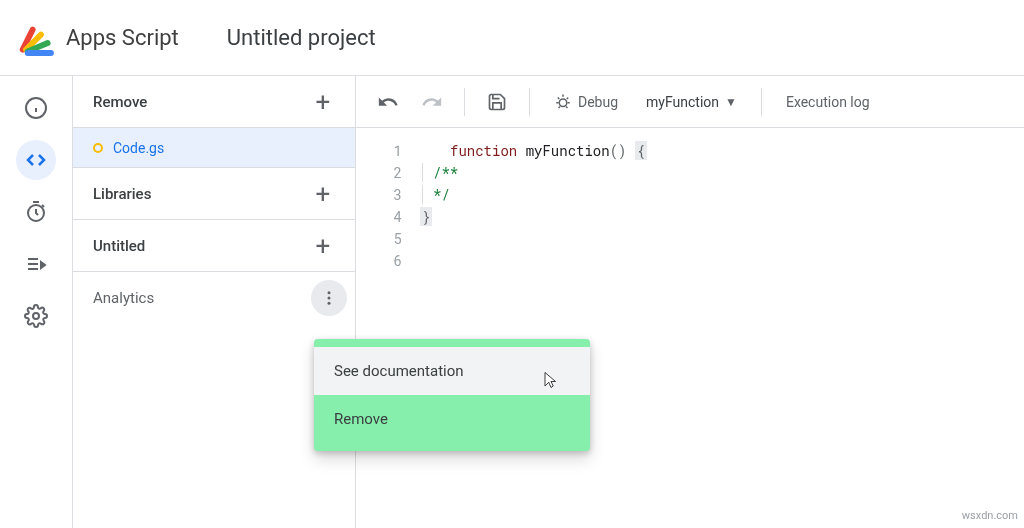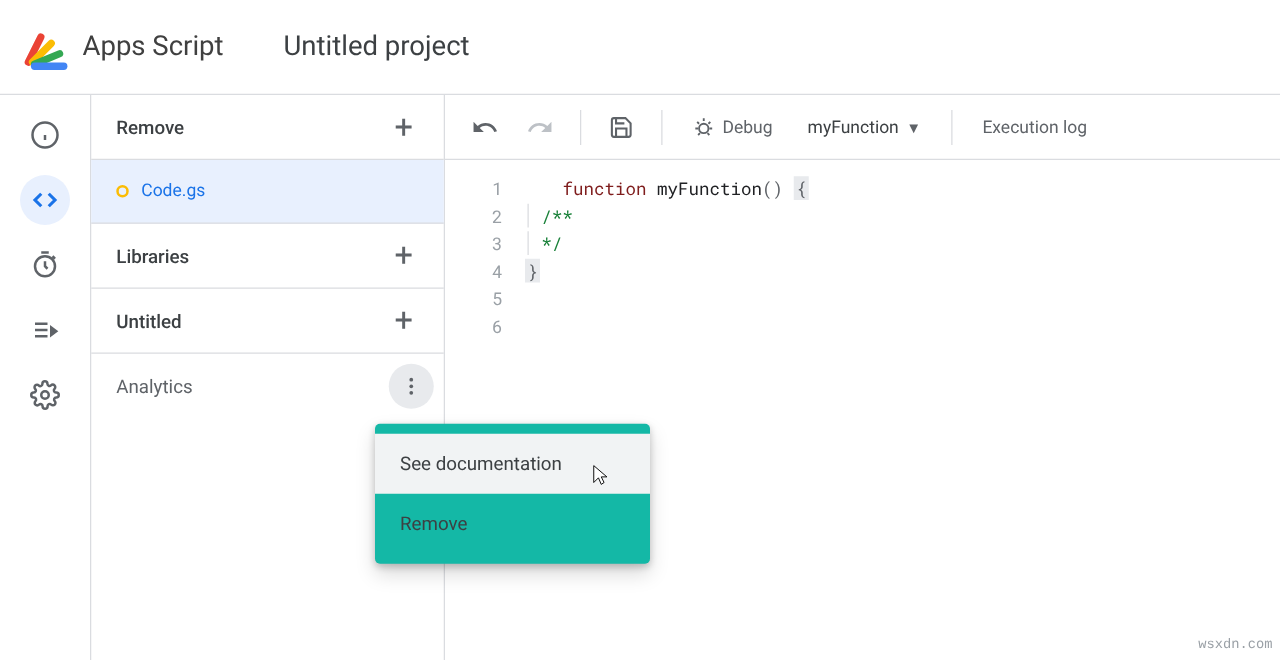--- a/index.html
+++ b/index.html
@@ -16,21 +16,21 @@
     .left-rail { width: 72px; display: flex; flex-direction: column; align-items: center; padding-top: 12px; gap: 12px; }
     .rail-icon { width: 40px; height: 40px; border-radius: 50%; display: flex; align-items: center; justify-content: center; color: #5f6368; cursor: pointer; }
     .rail-icon.active { background: #e8f0fe; color: #1a73e8; }
     .rail-icon svg { width: 24px; height: 24px; }
     
     .sidebar { width: 284px; border-left: 1px solid #dadce0; border-right: 1px solid #dadce0; }
     .side-section { height: 52px; display: flex; align-items: center; justify-content: space-between; padding: 0 14px 0 20px; border-bottom: 1px solid #dadce0; }
     .side-label { font-size: 15px; color: #3c4043; font-weight: 500; }
     .side-label.thin { font-weight: 400; color: #5f6368; }
     .plus-btn { width: 36px; height: 36px; display: flex; align-items: center; justify-content: center; color: #5f6368; cursor: pointer; font-size: 26px; }
-    .file-row { height: 51px; display: flex; align-items: center; padding: 0 20px; background: #e8f0fe; border-bottom: 1px solid #dadce0; gap: 10px; }
+    .file-row { height: 40px; display: flex; align-items: center; padding: 0 20px; background: #e8f0fe; border-bottom: 1px solid #dadce0; gap: 10px; }
     .file-dot { width: 10px; height: 10px; border: 2px solid #fbbc04; border-radius: 50%; }
     .file-name { color: #1a73e8; font-size: 14px; }
     .service-row { height: 52px; display: flex; align-items: center; justify-content: space-between; padding: 0 8px 0 20px; position: relative; }
     .more-btn { width: 36px; height: 36px; border-radius: 50%; background: #e8eaed; display: flex; align-items: center; justify-content: center; cursor: pointer; color: #5f6368; }
     
     .editor-area { flex: 1; display: flex; flex-direction: column; }
     .toolbar { height: 52px; display: flex; align-items: center; padding: 0 14px; border-bottom: 1px solid #dadce0; gap: 8px; }
     .tb-icon { width: 36px; height: 36px; display: flex; align-items: center; justify-content: center; color: #5f6368; cursor: pointer; }
     .tb-icon.disabled { color: #bdc1c6; cursor: default; }
     .tb-sep { width: 1px; height: 28px; background: #dadce0; margin: 0 6px; }
@@ -42,26 +42,26 @@
     .code { flex: 1; display: flex; font-family: 'Roboto Mono', Menlo, monospace; font-size: 14px; padding-top: 12px; }
     .gutter { width: 64px; text-align: right; color: #9aa0a6; line-height: 22px; padding-right: 18px; }
     .lines { flex: 1; line-height: 22px; }
     .kw { color: #7f1d1d; margin-left: 30px; }
     .fn { color: #202124; }
     .punct { color: #5f6368; }
     .brace { background: #e8eaed; padding: 0 2px; }
     .comment { color: #188038; }
     .indent-line { border-left: 1px solid #dadce0; padding-left: 10px; margin-left: 2px; }
     
-    .menu { position: absolute; left: 300px; top: 339px; width: 220px; background: #14b8a6; border-radius: 4px; box-shadow: 0 2px 6px rgba(0,0,0,.2), 0 8px 16px rgba(0,0,0,.15); padding: 8px 0; }
+    .menu { position: absolute; left: 314px; top: 339px; width: 276px; background: #86efac; border-radius: 4px; box-shadow: 0 2px 6px rgba(0,0,0,.2), 0 8px 16px rgba(0,0,0,.15); padding: 8px 0; }
     .menu-item { height: 48px; display: flex; align-items: center; padding: 0 20px; font-size: 15px; color: #3c4043; cursor: pointer; position: relative; }
     .menu-item.hover { background: #f1f3f4; }
     .cursor { position: absolute; right: 30px; bottom: 6px; }
     
-    .watermark { position: absolute; right: 6px; bottom: 6px; font-size: 11px; color: #9aa0a6; font-family: Liberation Mono, monospace; }
+    .watermark { position: absolute; right: 6px; bottom: 6px; font-size: 11px; color: #9aa0a6; }
   </style>
 </head>
 <body>
 
 <div class="header">
   <div class="logo">
     <svg viewBox="0 0 48 48">
       <path d="M8 38 L20 14" stroke="#ea4335" stroke-width="7" stroke-linecap="round" fill="none"></path>
       <path d="M12 38 L30 20" stroke="#fbbc04" stroke-width="7" stroke-linecap="round" fill="none"></path>
       <path d="M14 40 L38 30" stroke="#34a853" stroke-width="7" stroke-linecap="round" fill="none"></path>

